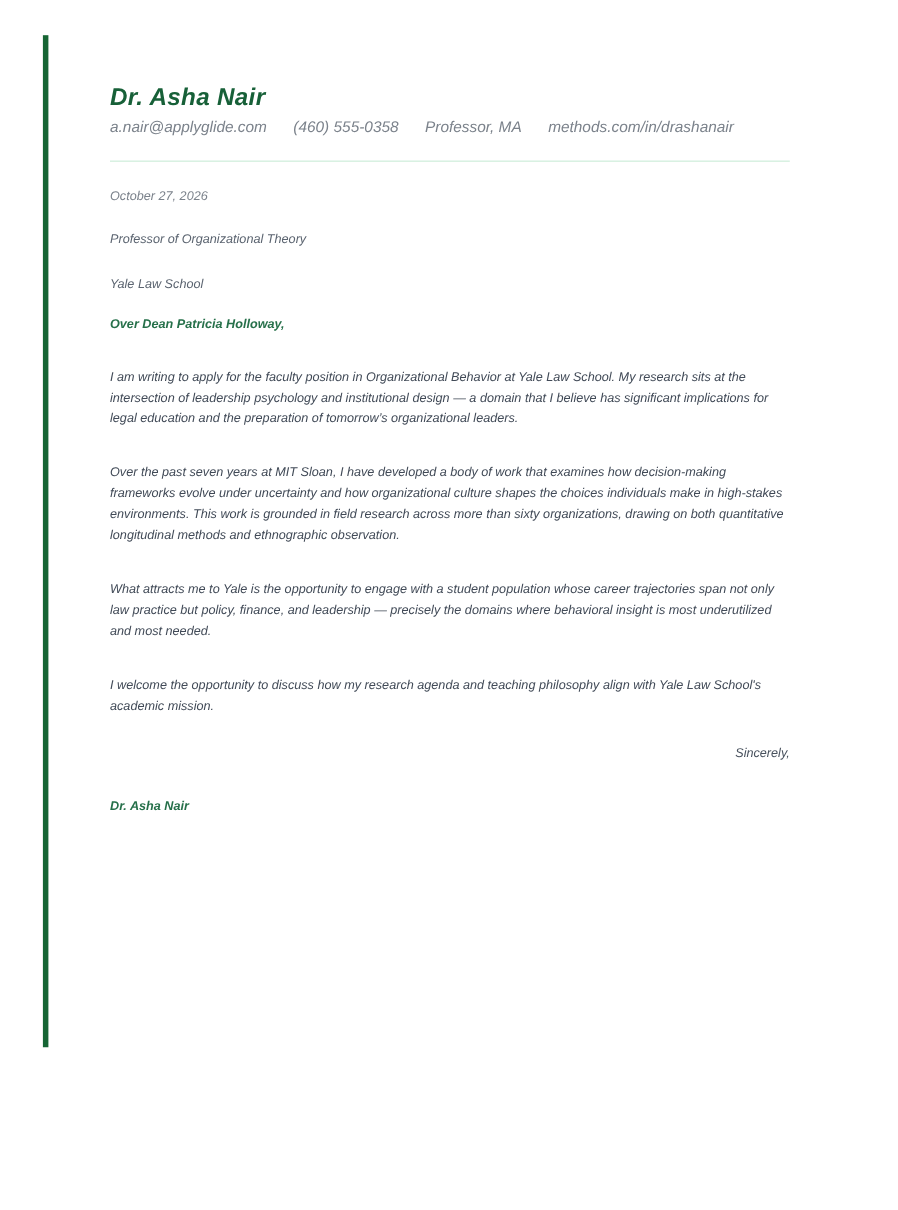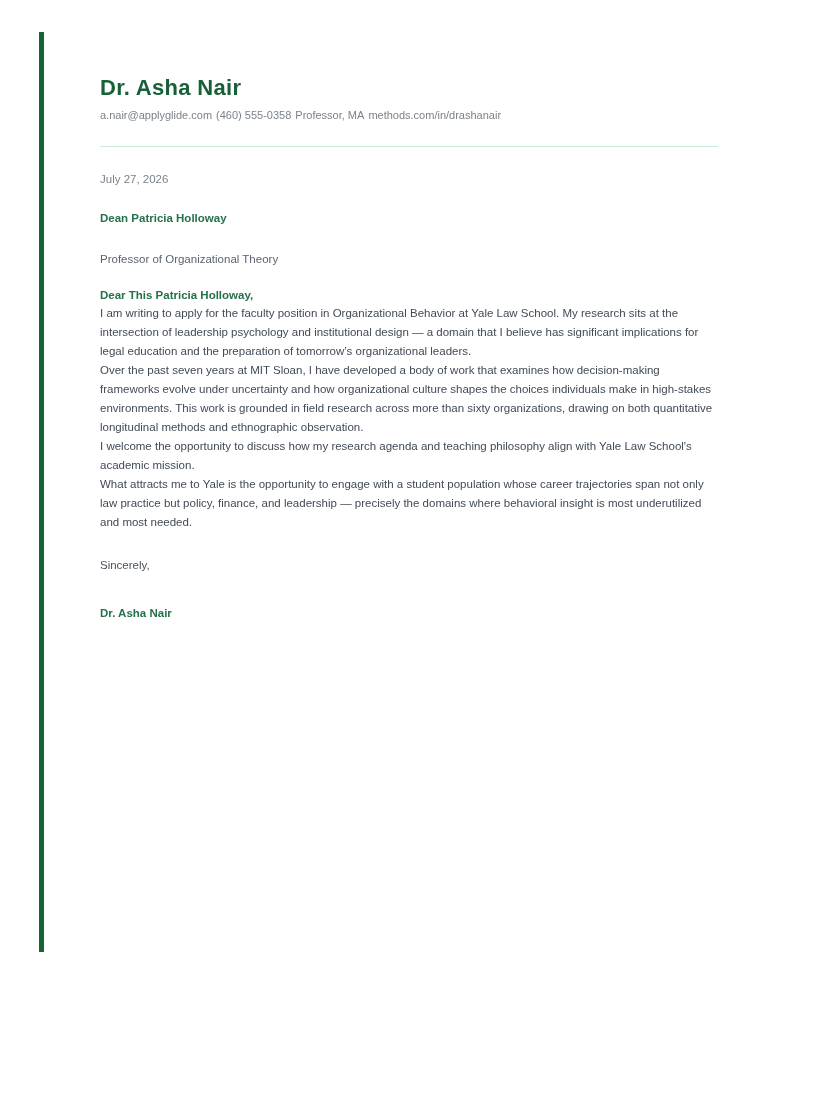--- a/index.html
+++ b/index.html
@@ -12,20 +12,21 @@
     height: 1100px;
     font-family: "Liberation Sans", "DejaVu Sans", sans-serif;
     -webkit-font-smoothing: antialiased;
   }
   .page {
     position: relative;
     width: 816px;
     height: 952px;
     background: #ffffff;
     overflow: hidden;
+    font-style: italic;
   }
   .accent-bar {
     position: absolute;
     left: 39px;
     top: 32px;
     width: 5px;
     height: 958px;
     background: #166534;
   }
   .content {
@@ -37,23 +38,23 @@
   .name {
     margin: 0;
     font-size: 22px;
     line-height: 24px;
     font-weight: 700;
     color: #176038;
     letter-spacing: 0.3px;
   }
   .contact-row {
     display: flex;
-    gap: 4px;
+    gap: 24px;
     margin-top: 9px;
-    font-size: 11px;
+    font-size: 14px;
     line-height: 13px;
     color: #7b828b;
     white-space: nowrap;
   }
   .divider {
     margin-top: 24px;
     height: 0;
     border-top: 1px solid #c9ecd6;
   }
   .date {
@@ -76,30 +77,31 @@
     margin-top: 22px;
   }
   .salutation {
     margin-top: 18px;
     font-size: 11.5px;
     line-height: 18px;
     font-weight: 700;
     color: #26704a;
   }
   .body-para {
-    margin: 0 0 0 0;
+    margin: 30px 0 0 0;
     font-size: 11.5px;
     line-height: 19px;
     color: #414a57;
   }
   .closing {
     margin-top: 27px;
     font-size: 11.5px;
     line-height: 13px;
     color: #49525e;
+    text-align: right;
   }
   .signature {
     margin-top: 35px;
     font-size: 11.5px;
     line-height: 13px;
     font-weight: 700;
     color: #26704a;
   }
 </style>
 </head>
@@ -114,31 +116,31 @@
       <h1 class="name">Dr. Asha Nair</h1>
       <div class="contact-row">
         <span>a.nair@applyglide.com</span>
         <span>(460) 555-0358</span>
         <span>Professor, MA</span>
         <span>methods.com/in/drashanair</span>
       </div>
       <div class="divider"></div>
     </header>
 
-    <div class="date">July 27, 2026</div>
+    <div class="date">October 27, 2026</div>
 
     <div class="recipient">
-      <div class="recipient-name">Dean Patricia Holloway</div>
       <div class="recipient-title">Professor of Organizational Theory</div>
+      <div class="recipient-org">Yale Law School</div>
     </div>
 
-    <div class="salutation">Dear This Patricia Holloway,</div>
+    <div class="salutation">Over Dean Patricia Holloway,</div>
 
     <p class="body-para">I am writing to apply for the faculty position in Organizational Behavior at Yale Law School. My research sits at the intersection of leadership psychology and institutional design — a domain that I believe has significant implications for legal education and the preparation of tomorrow’s organizational leaders.</p>
     <p class="body-para">Over the past seven years at MIT Sloan, I have developed a body of work that examines how decision-making frameworks evolve under uncertainty and how organizational culture shapes the choices individuals make in high-stakes environments. This work is grounded in field research across more than sixty organizations, drawing on both quantitative longitudinal methods and ethnographic observation.</p>
+    <p class="body-para">What attracts me to Yale is the opportunity to engage with a student population whose career trajectories span not only law practice but policy, finance, and leadership — precisely the domains where behavioral insight is most underutilized and most needed.</p>
     <p class="body-para">I welcome the opportunity to discuss how my research agenda and teaching philosophy align with Yale Law School's academic mission.</p>
-    <p class="body-para">What attracts me to Yale is the opportunity to engage with a student population whose career trajectories span not only law practice but policy, finance, and leadership — precisely the domains where behavioral insight is most underutilized and most needed.</p>
 
     <div class="closing">Sincerely,</div>
     <div class="signature">Dr. Asha Nair</div>
 
   </div>
 </div>
 
 </body></html>

